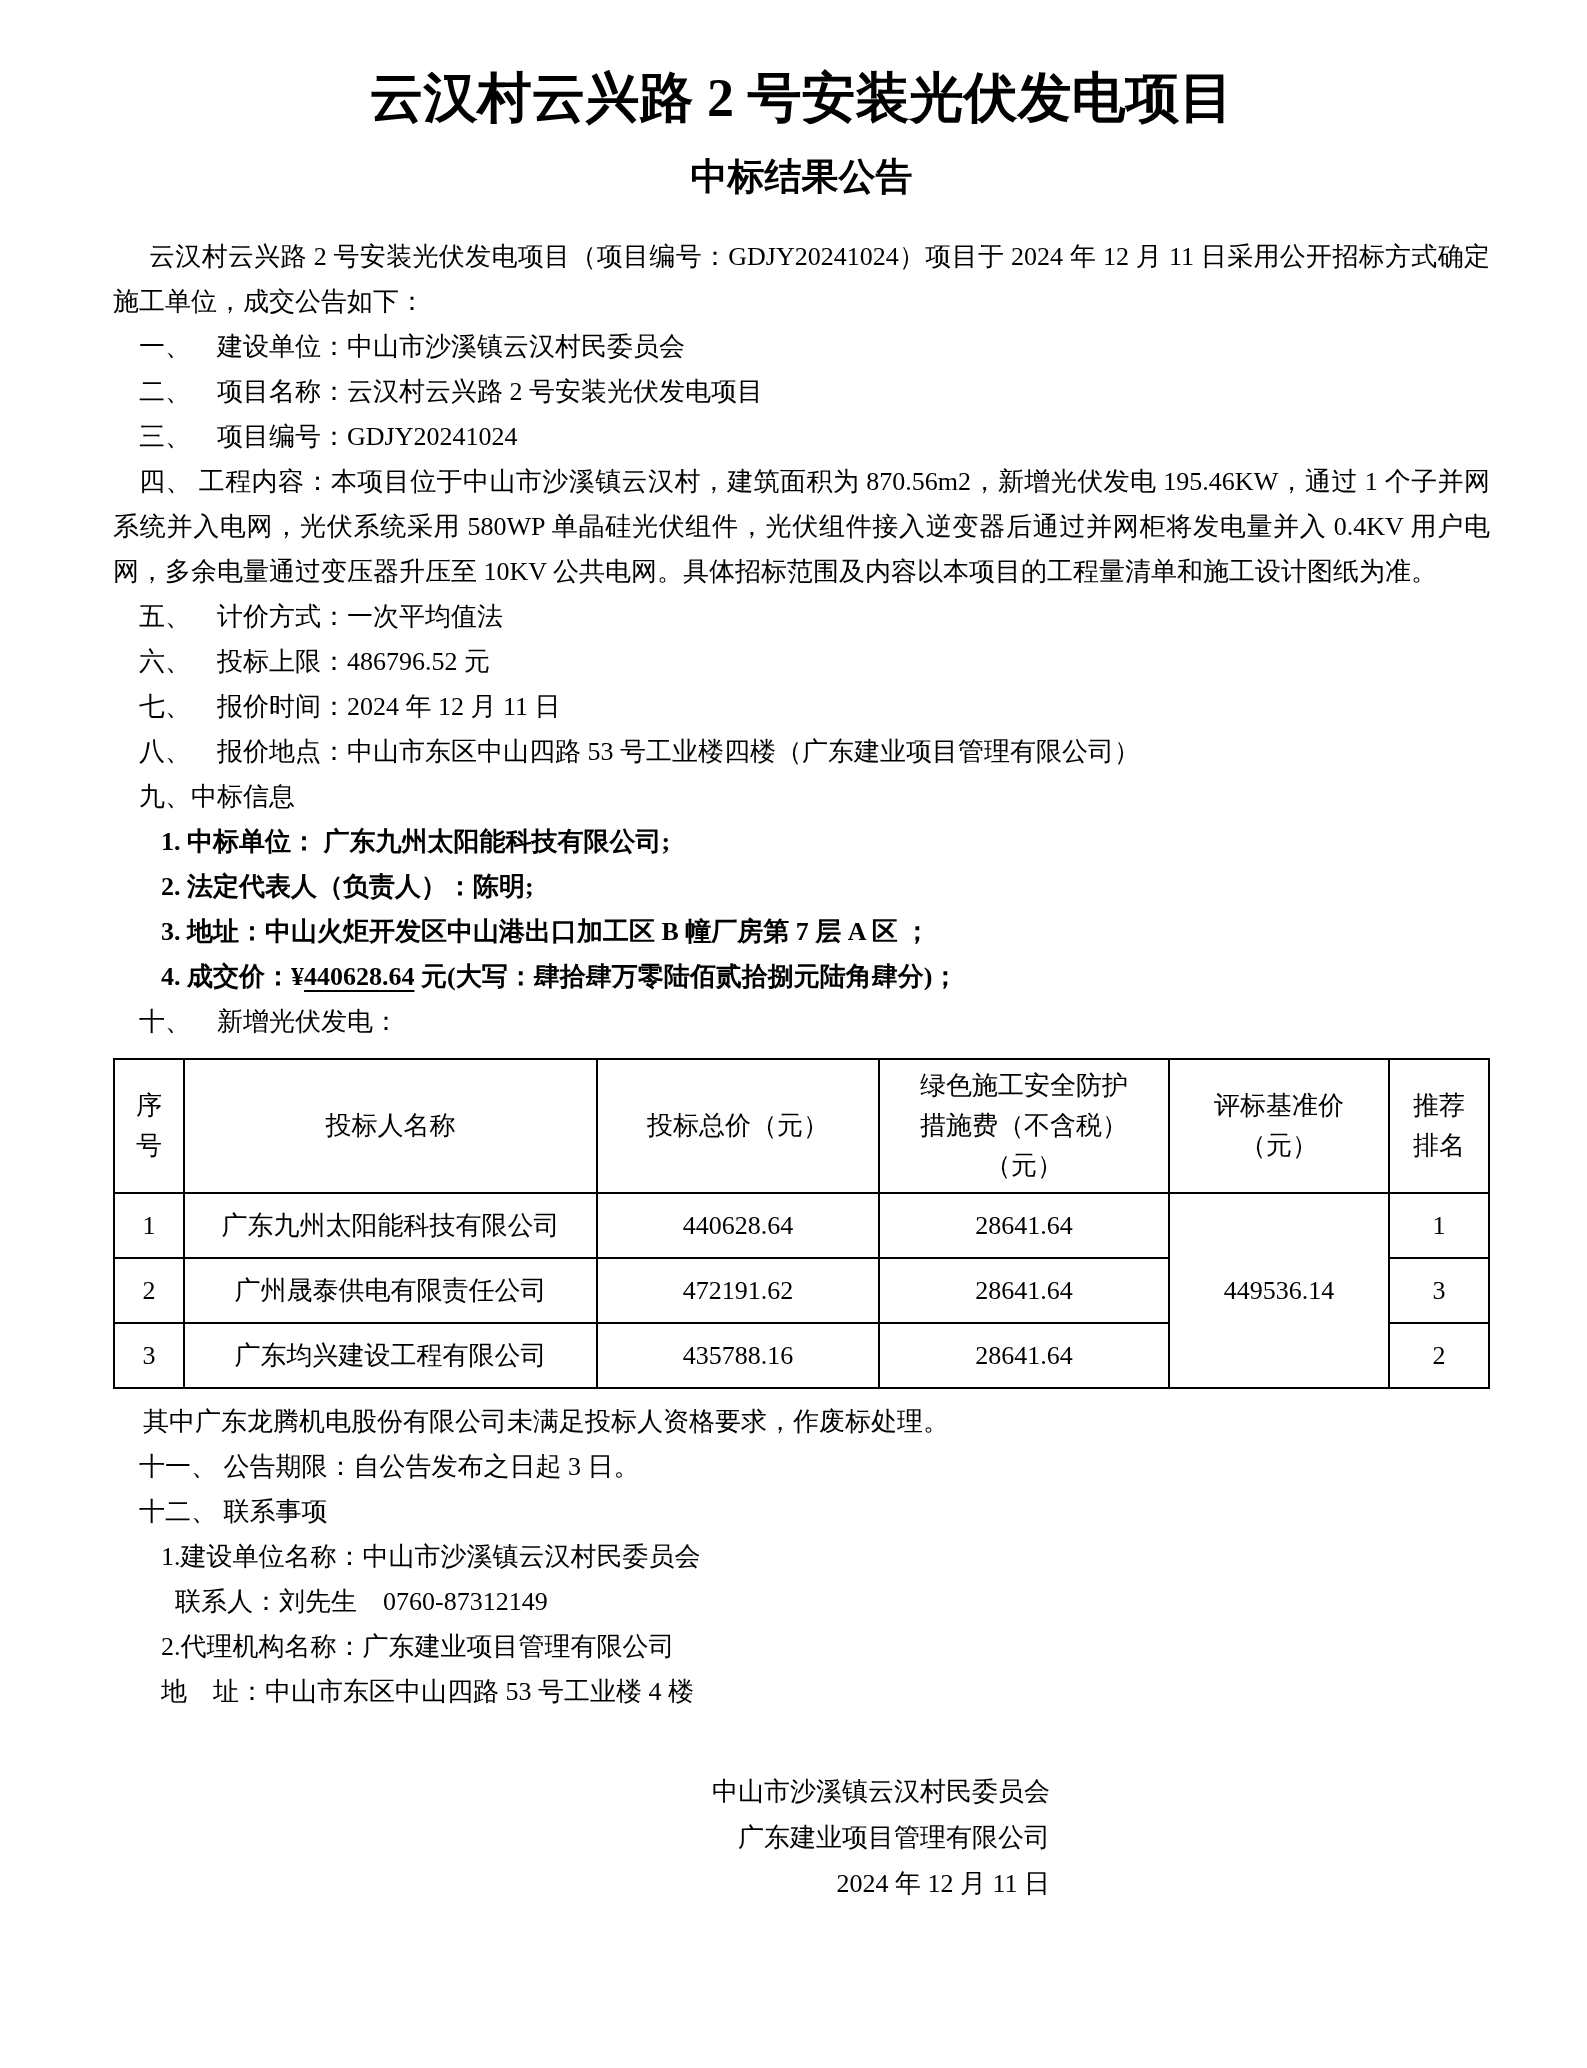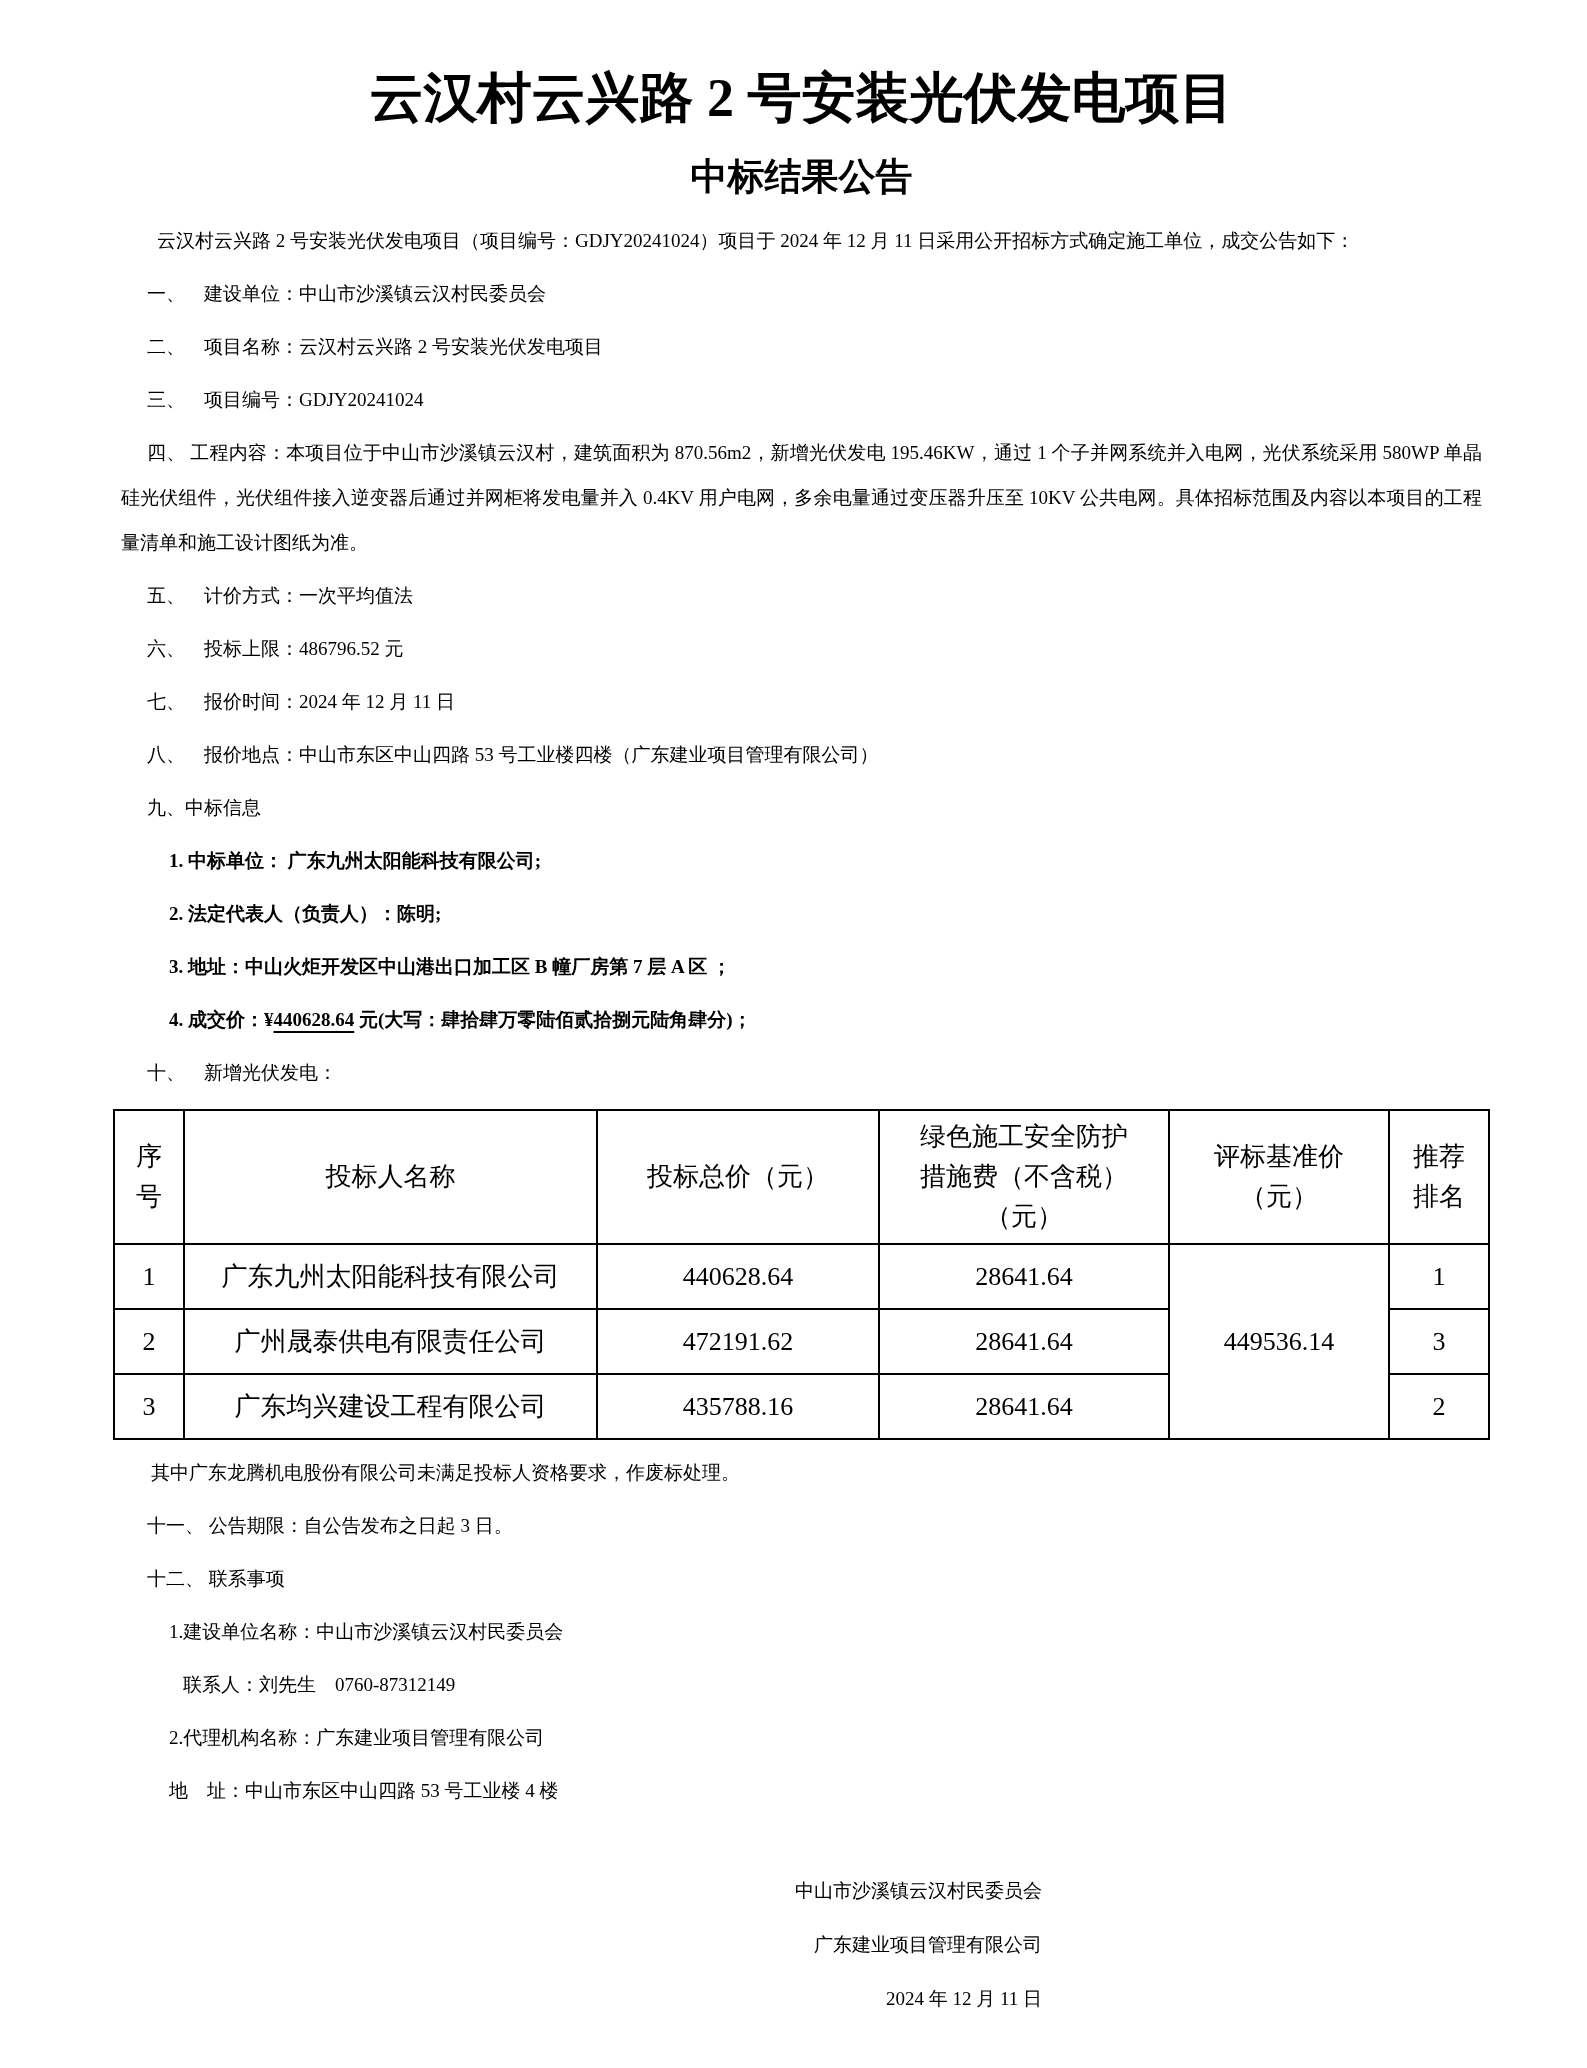--- a/index.html
+++ b/index.html
@@ -19,24 +19,24 @@
     font-size: 54px;
     font-weight: bold;
     line-height: 56px;
     margin: 0 0 26px 0;
   }
   .subtitle {
     text-align: center;
     font-size: 37px;
     font-weight: bold;
     line-height: 50px;
-    margin: 0 0 16px 0;
+    margin: 0 0 32px 0;
   }
 
-  p { margin: 8px; font-size: 19px; line-height: 45px; }
+  p { margin: 0; font-size: 26px; line-height: 45px; }
 
   .intro { text-indent: 36px; text-align: justify; }
   .item  { text-indent: 26px; text-align: justify; }
   .sub   { text-indent: 48px; font-weight: bold; }
   .note  { text-indent: 30px; margin-top: 10px; }
   .contact-main   { text-indent: 48px; }
   .contact-person { text-indent: 62px; }
 
   .amount-underline {
     text-decoration: underline;

